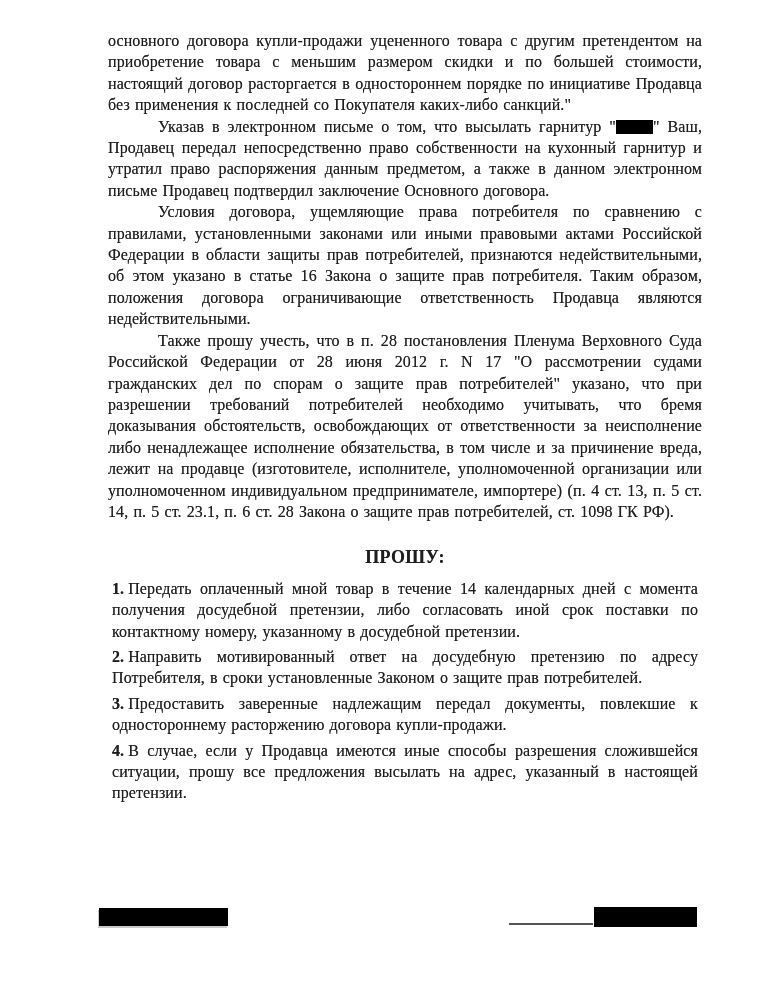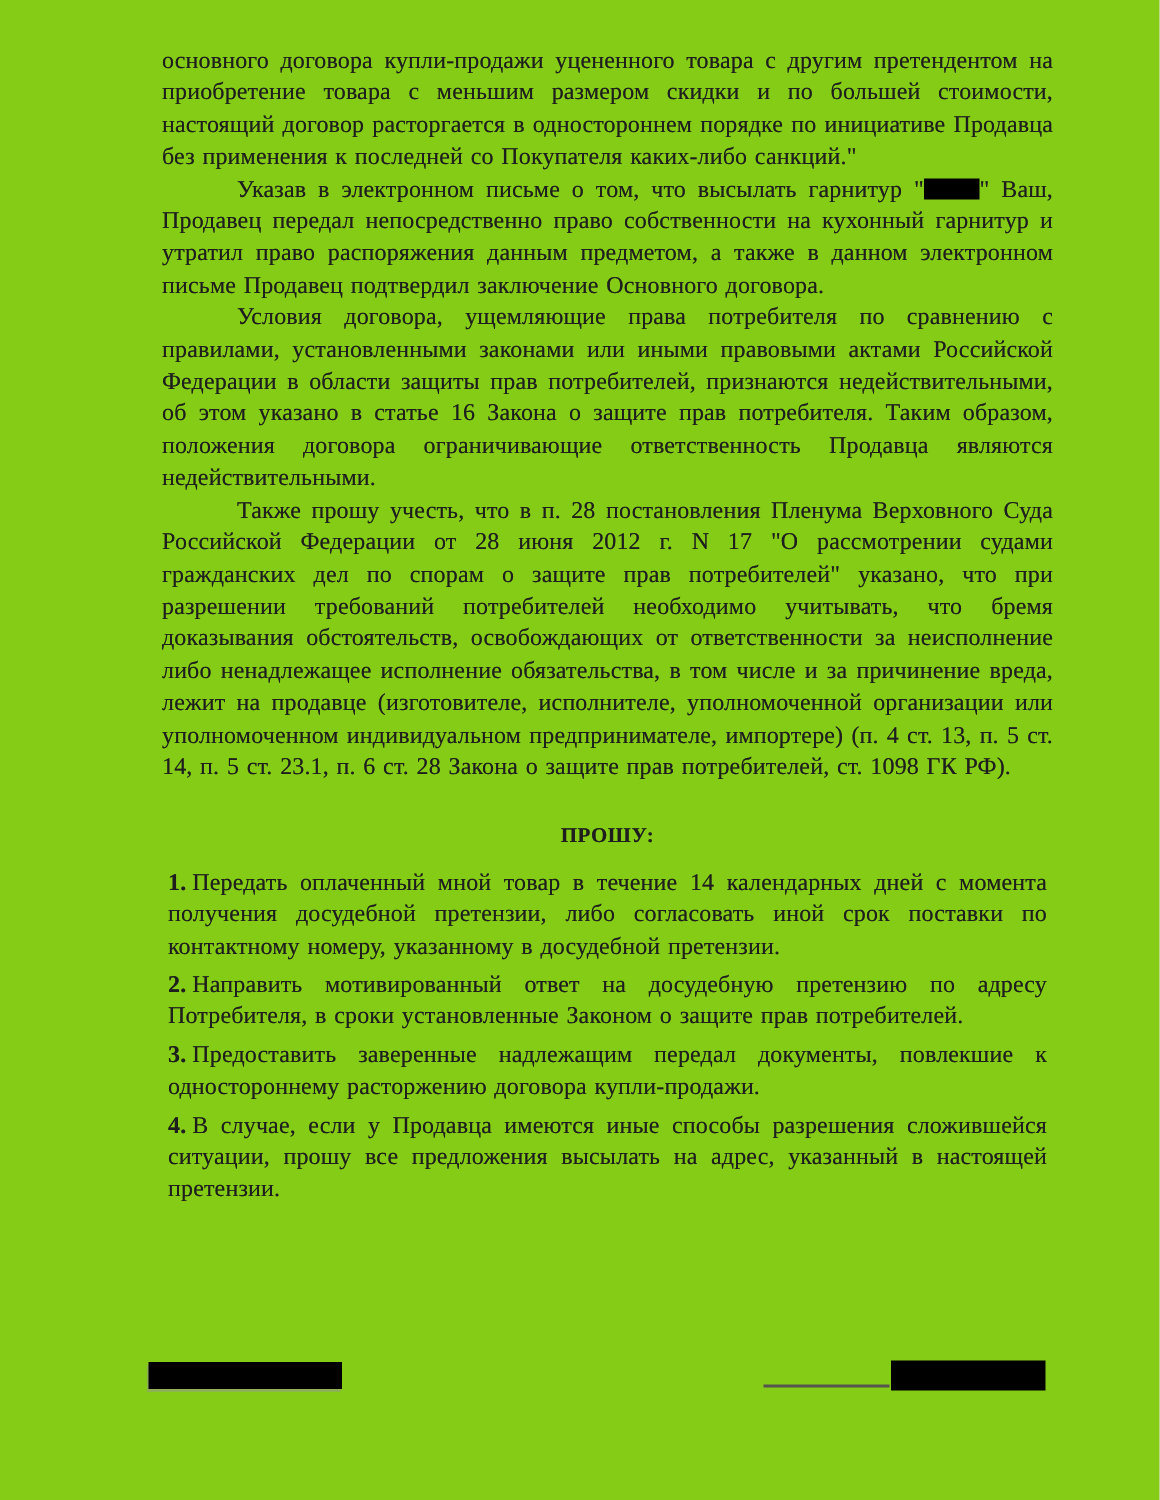--- a/index.html
+++ b/index.html
@@ -4,21 +4,21 @@
 <style>
   html, body {
     margin: 0;
     padding: 0;
     background: #e8e8e6;
   }
   .page {
     position: relative;
     width: 773px;
     height: 1000px;
-    background: #84cc16;
+    background: #ffffff;
     overflow: hidden;
     font-family: "Liberation Serif", "DejaVu Serif", serif;
     color: #1e1e1e;
   }
   .textblock {
     position: absolute;
     left: 108px;
     top: 30px;
     width: 594px;
     font-size: 16px;
@@ -34,21 +34,21 @@
     display: inline-block;
     width: 37px;
     height: 14px;
     background: #000;
     vertical-align: -2px;
   }
   .heading {
     margin: 25px 0 9px 0;
     text-align: center;
     font-weight: bold;
-    font-size: 14px;
+    font-size: 18px;
     letter-spacing: 0.4px;
   }
   .item { margin: 4px; }
   .item .num {
     font-weight: bold;
     margin-right: 4px;
   }
   .redact-block {
     position: absolute;
     background: #000;

